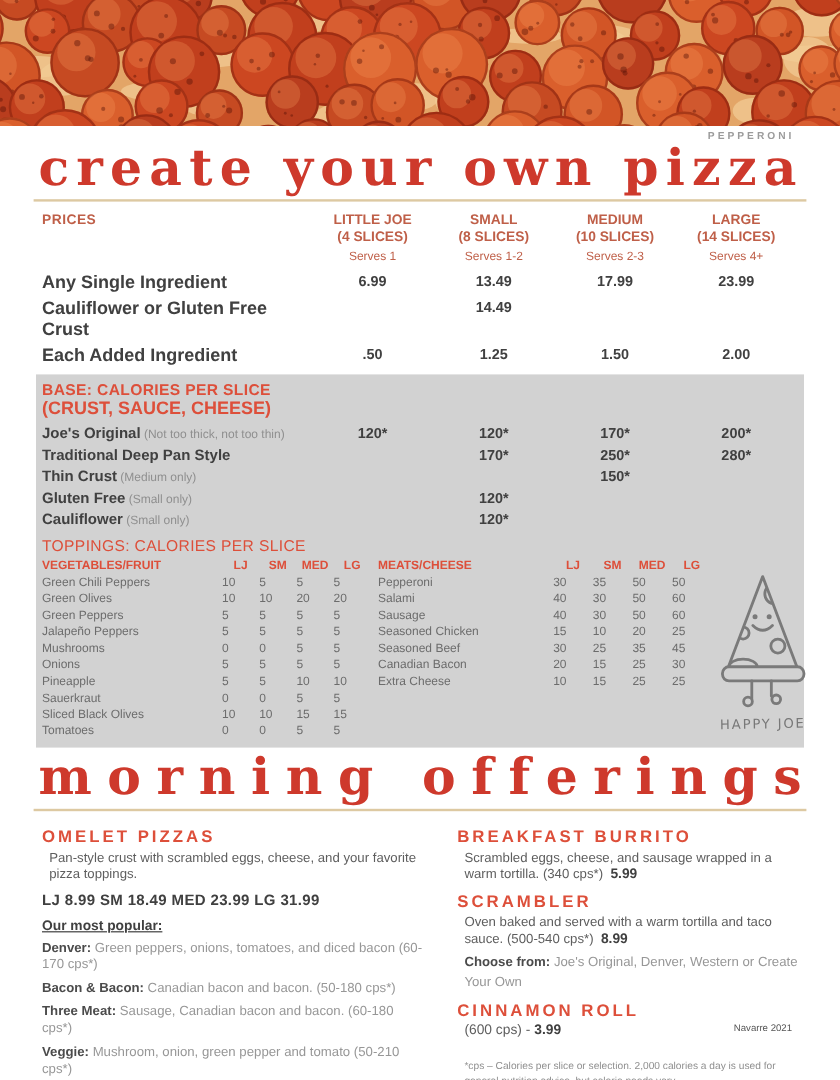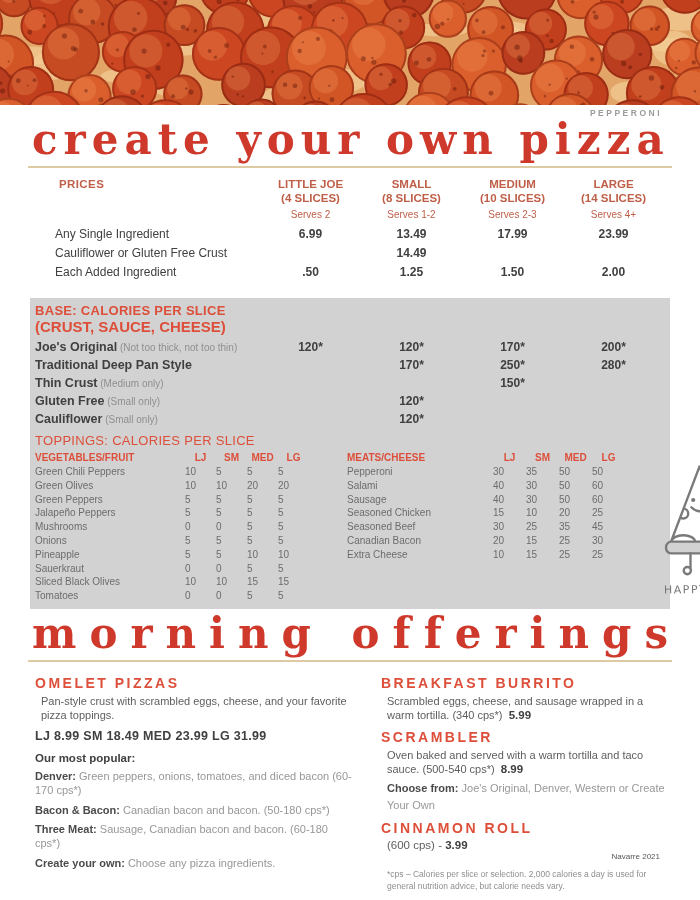--- a/index.html
+++ b/index.html
@@ -20,53 +20,53 @@
   .photo svg{display:block;}
   .photo-caption{text-align:right;padding-right:38px;font-size:8.5px;letter-spacing:2.5px;
         color:var(--caption);margin-top:3px;font-weight:bold;}
   .main-title{margin:1px 32px 0;font-family:"DejaVu Serif","Liberation Serif",serif;
         font-weight:bold;font-size:42px;line-height:1;color:var(--brand-red);
         letter-spacing:6px;white-space:nowrap;}
   .morning-title{letter-spacing:13px;margin-top:4px;}
   .rule{border-top:2px solid var(--rule-beige);margin:5px 28px 7px;}
   .grid{display:grid;grid-template-columns:225px repeat(4,101px);}
   #prices-grid{margin:0 35px;}
-  .p-heading{color:var(--brick);font-weight:bold;font-size:11.5px;padding-top:3px;letter-spacing:.4px;margin-left:24px;}
+  .p-heading{color:var(--brick);font-weight:bold;font-size:11.5px;padding-top:3px;letter-spacing:.4px;}
   .col-head{text-align:center;color:var(--brick);font-weight:bold;font-size:11.5px;line-height:1.25;padding-top:2px;}
   .serves{text-align:center;color:var(--brick);font-size:10px;padding:3px 0 5px;}
-  .row-label{font-size:12px;font-weight:normal;color:var(--dark);padding:2.5px 0;margin-left:20px;}
+  .row-label{font-size:15px;font-weight:bold;color:var(--dark);padding:2.5px 0;}
   .val{text-align:center;font-size:12px;font-weight:bold;color:var(--dark);padding:2.5px 0;}
-  .panel{background:var(--panel);margin:16px 30px 0;padding:5px 5px 6px;}
+  .panel{background:var(--panel);margin:4px 30px 0;padding:5px 5px 6px;}
   .bh1{color:var(--section-red);font-weight:bold;font-size:13px;letter-spacing:.3px;}
   .bh2{color:var(--section-red);font-weight:bold;font-size:15px;margin-bottom:3px;}
   .base-label{font-size:12.5px;color:var(--dark);padding:2px 0;}
   .base-label b{font-weight:bold;}
   .note{font-size:10px;color:#8f8f8f;font-weight:normal;}
   #base-grid .val{padding:2px 0;}
   .toppings-heading{color:var(--section-red);font-weight:normal;font-size:13px;margin:5px 0 2px;letter-spacing:.3px;}
-  .top-row{display:flex;gap:32px;}
+  .top-row{display:flex;}
   .t-grid{display:grid;align-content:start;}
   #veg-table{grid-template-columns:150px repeat(4,31px);}
   #meat-table{grid-template-columns:146px repeat(4,33px);margin-left:6px;}
   .t-head{color:var(--section-red);font-weight:bold;font-size:10px;padding:2px 0;}
   .t-label{font-size:10px;color:#6c6c6c;padding:1.4px 0;white-space:nowrap;}
   .t-val{font-size:10px;color:#6c6c6c;padding:1.4px 0;}
   .c{text-align:center;}
   .mascot{flex:1;display:flex;flex-direction:column;align-items:center;padding-top:8px;}
   .mascot-label{font-size:11px;letter-spacing:1.5px;color:#787878;margin-top:3px;
         font-family:"DejaVu Sans",sans-serif;transform:rotate(-1deg);}
   .subtitle{margin:3px 33px 0;font-size:11.5px;color:var(--mid);}
   .columns{display:flex;margin:2px 35px 0;gap:26px;}
   .col-left{width:320px;}
   .col-right{flex:1;}
   .sec-heading{color:var(--section-red);font-weight:bold;font-size:14px;letter-spacing:2.5px;margin:6px 0 3px;}
   .desc{font-size:11px;color:var(--mid);line-height:1.3;padding-left:6px;}
   .price{color:var(--dark);font-weight:bold;font-size:11.5px;}
   .price-line{font-size:12.5px;font-weight:bold;color:var(--dark);margin:7px 0 9px;letter-spacing:.3px;}
-  .pop-head{font-size:11.5px;font-weight:bold;color:var(--dark);margin:2px 0 5px;}
+  .pop-head{font-size:11.5px;font-weight:bold;color:var(--dark);margin:2px 0 5px;text-decoration:underline;}
   .pop-item{font-size:11px;line-height:1.28;margin-bottom:5.5px;color:var(--light);}
   .pop-item b{color:#4b4b4b;}
   .choose{font-size:11px;color:var(--light);line-height:1.55;margin:3px 0 2px;padding-left:6px;}
   .choose b{color:#4b4b4b;}
   .cin-line{font-size:11.5px;color:var(--mid);padding-left:6px;margin-top:3px;}
   .footnote{font-size:8.5px;color:#8f8f8f;line-height:1.35;margin-top:18px;padding-left:6px;max-width:300px;}
   .credit{position:absolute;right:40px;bottom:39px;font-size:8px;color:#555;}
 </style>
 </head>
 <body>
@@ -565,21 +565,21 @@
       </div>
       <div class="col-head">
         <div>MEDIUM</div>
         <div>(10 SLICES)</div>
       </div>
       <div class="col-head">
         <div>LARGE</div>
         <div>(14 SLICES)</div>
       </div>
       <div></div>
-      <div class="serves">Serves 2</div>
+      <div class="serves">Serves 1</div>
       <div class="serves">Serves 1-2</div>
       <div class="serves">Serves 2-3</div>
       <div class="serves">Serves 4+</div>
       <div class="row-label">Any Single Ingredient</div>
       <div class="val">6.99</div>
       <div class="val">13.49</div>
       <div class="val">17.99</div>
       <div class="val">23.99</div>
       <div class="row-label">Cauliflower or Gluten Free Crust</div>
       <div class="val"></div>
@@ -763,20 +763,21 @@
   <div class="columns">
     <div class="col-left">
       <div class="sec-heading">OMELET PIZZAS</div>
       <div class="desc">Pan-style crust with scrambled eggs, cheese, and your favorite pizza toppings.</div>
       <div class="price-line">LJ 8.99  SM 18.49  MED 23.99  LG 31.99</div>
       <div class="pop-head">Our most popular:</div>
       <div id="popular-list">
           <div class="pop-item"><b>Denver: </b><span>Green peppers, onions, tomatoes, and diced bacon (60-170 cps*)</span></div>
           <div class="pop-item"><b>Bacon &amp; Bacon: </b><span>Canadian bacon and bacon. (50-180 cps*)</span></div>
           <div class="pop-item"><b>Three Meat: </b><span>Sausage, Canadian bacon and bacon. (60-180 cps*)</span></div>
+          <div class="pop-item"><b>Veggie: </b><span>Mushroom, onion, green pepper and tomato (50-210 cps*)</span></div>
           <div class="pop-item"><b>Create your own: </b><span>Choose any pizza ingredients.</span></div>
         </div>
     </div>
 
     <div class="col-right">
       <div class="sec-heading">BREAKFAST BURRITO</div>
       <div class="desc">
         <span>Scrambled eggs, cheese, and sausage wrapped in a warm tortilla. (340 cps*)</span>&nbsp;
         <span class="price">5.99</span>
       </div>

